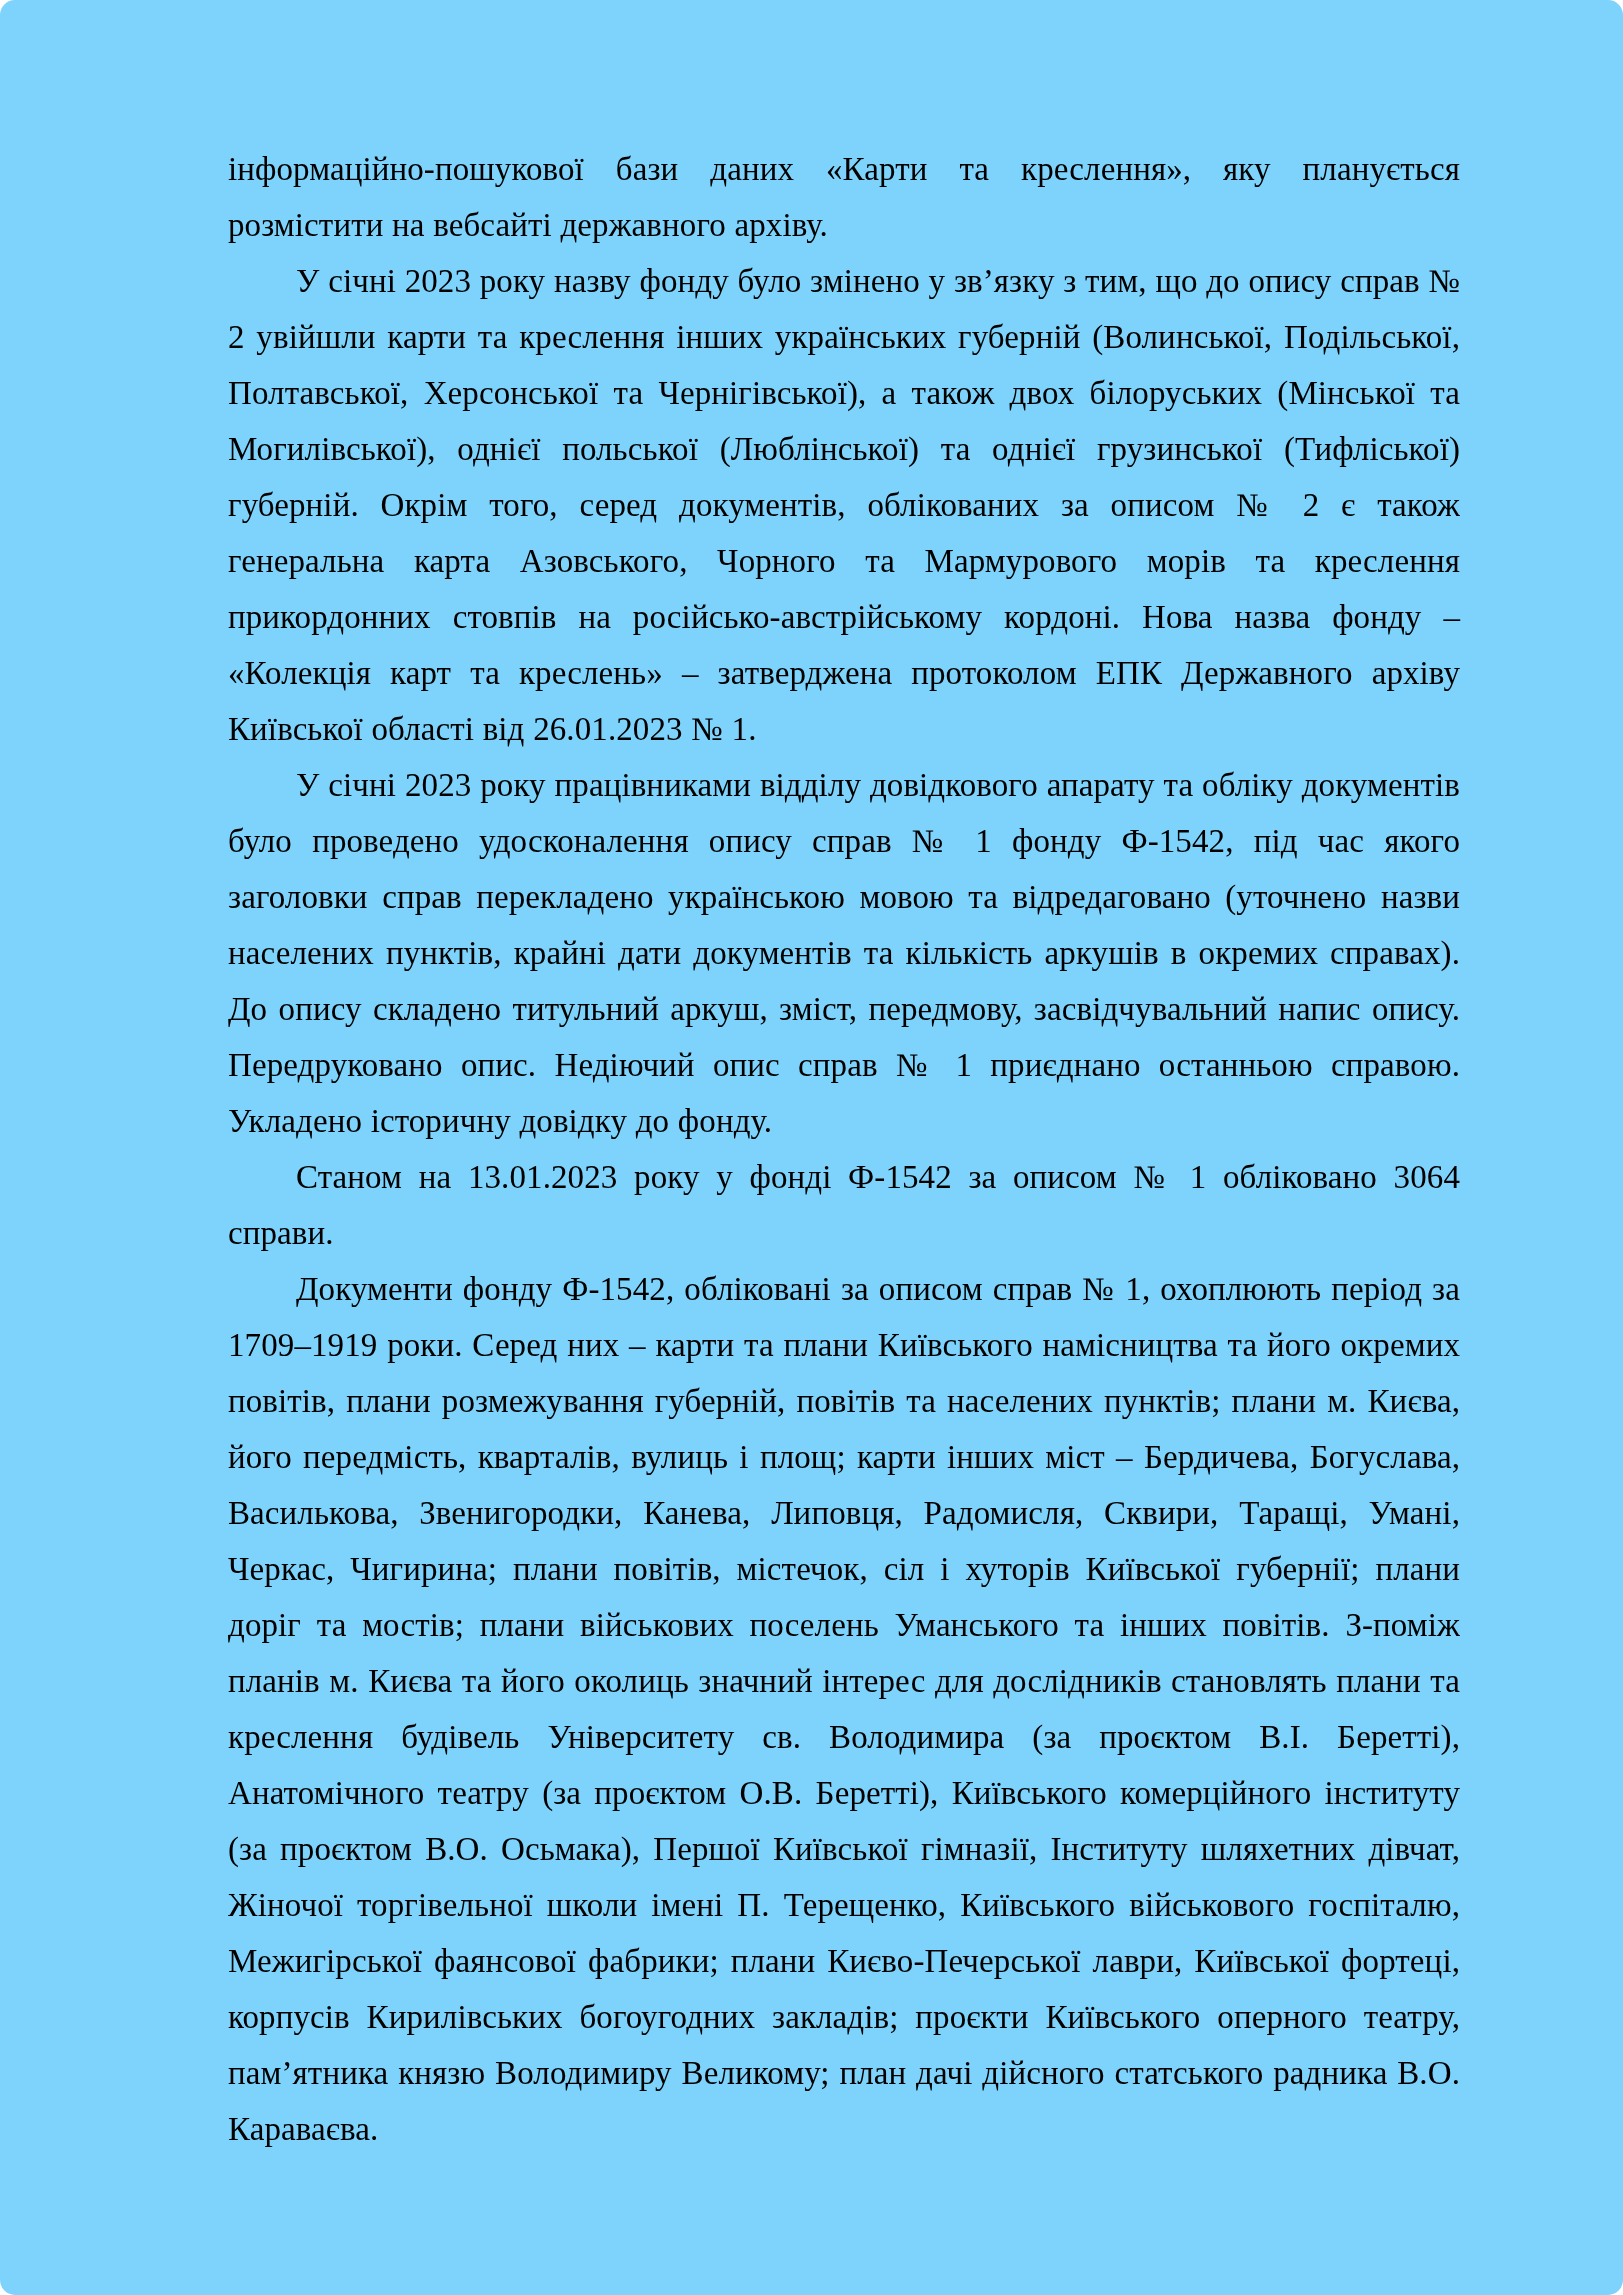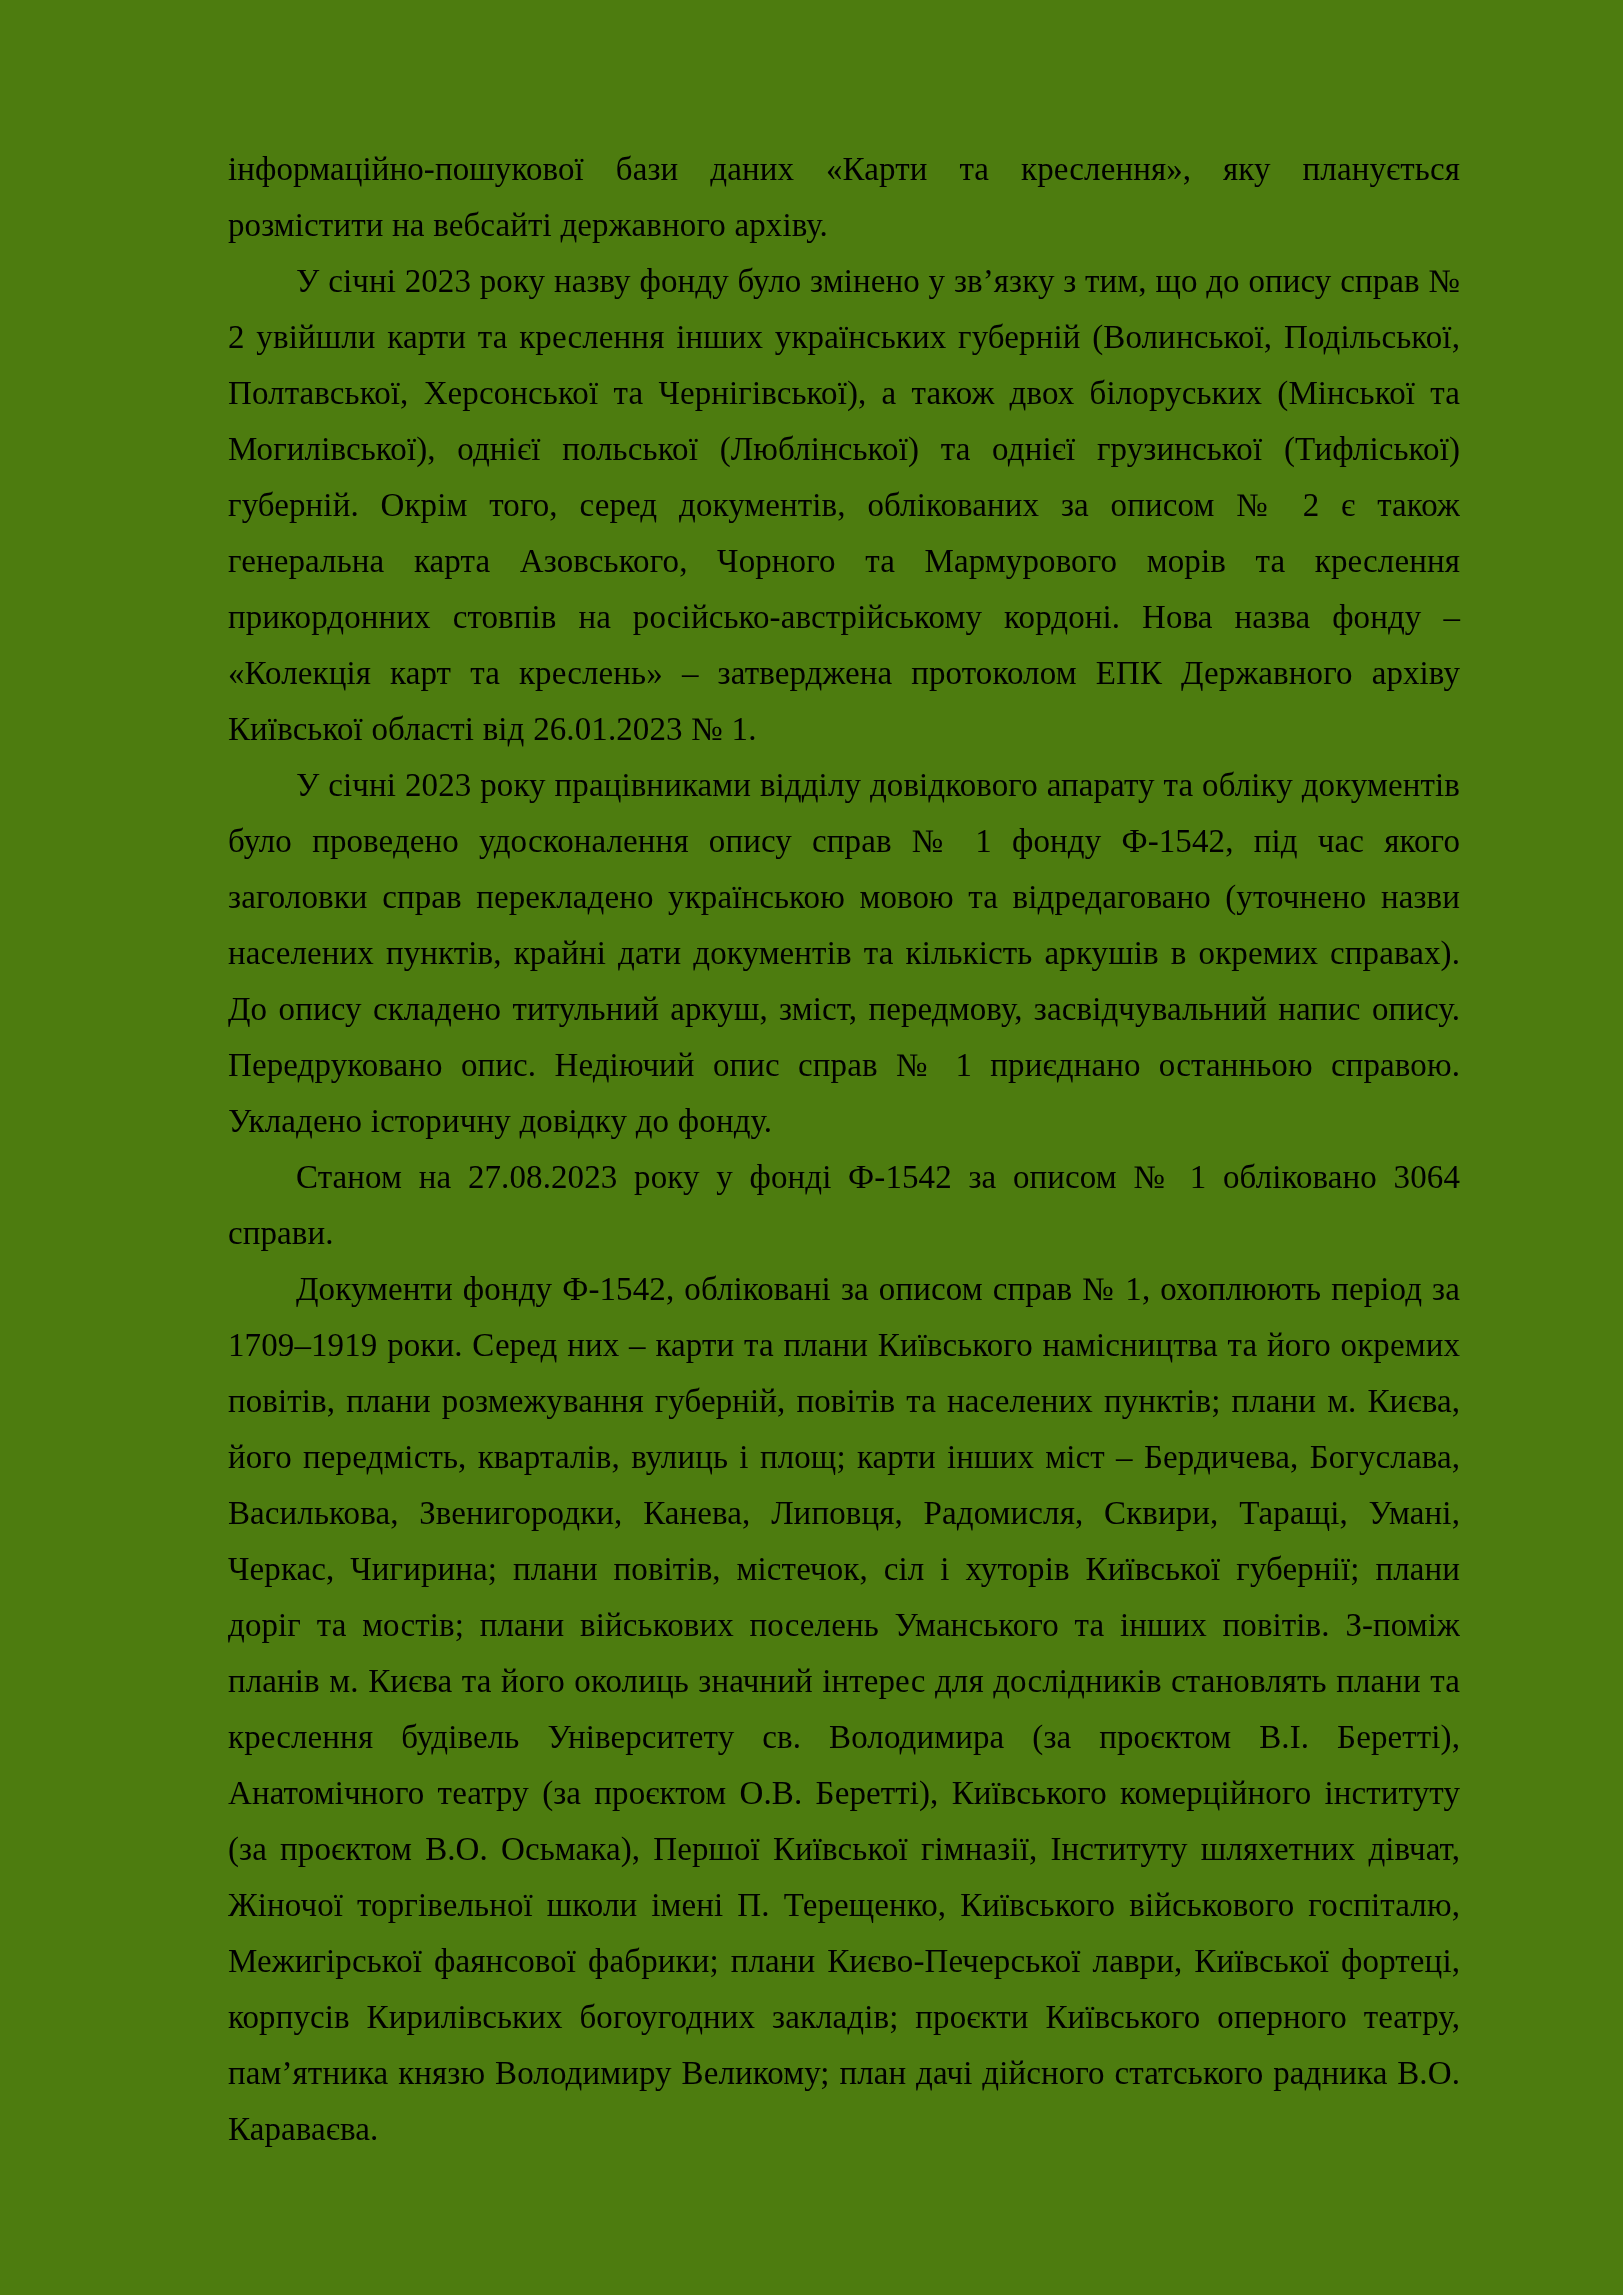--- a/index.html
+++ b/index.html
@@ -9,23 +9,24 @@
     background: #ffffff;
   }
   body {
     font-family: "Liberation Serif", "DejaVu Serif", serif;
     color: #000000;
   }
   .page {
     position: relative;
     width: 1623px;
     height: 2295px;
-    background: #4d7c0f;
+    background: #7dd3fc;
     box-sizing: border-box;
     overflow: hidden;
+    border-radius: 15px;
   }
   .text-column {
     position: absolute;
     left: 228px;
     top: 141px;
     width: 1232px;
   }
   p.para {
     margin: 0;
     padding: 0;
@@ -57,20 +58,20 @@
 
 <div class="page">
   <div class="text-column">
 
     <p class="para nofill">інформаційно-пошукової бази даних «Карти та креслення», яку планується розмістити на вебсайті державного архіву.</p>
 
     <p class="para indented nofill">У січні 2023 року назву фонду було змінено у зв’язку з тим, що до опису справ № 2 увійшли карти та креслення інших українських губерній (Волинської, Подільської, Полтавської, Херсонської та Чернігівської), а також двох білоруських (Мінської та Могилівської), однієї польської (Люблінської) та однієї грузинської (Тифліської) губерній. Окрім того, серед документів, облікованих за описом № 2 є також генеральна карта Азовського, Чорного та Мармурового морів та креслення прикордонних стовпів на російсько-австрійському кордоні. Нова назва фонду – «Колекція карт та креслень» – затверджена протоколом ЕПК Державного архіву Київської області від 26.01.2023 № 1.</p>
 
     <p class="para indented nofill">У січні 2023 року працівниками відділу довідкового апарату та обліку документів було проведено удосконалення опису справ № 1 фонду Ф-1542, під час якого заголовки справ перекладено українською мовою та відредаговано (уточнено назви населених пунктів, крайні дати документів та кількість аркушів в окремих справах). До опису складено титульний аркуш, зміст, передмову, засвідчувальний напис опису. Передруковано опис. Недіючий опис справ № 1 приєднано останньою справою. Укладено історичну довідку до фонду.</p>
 
-    <p class="para indented nofill">Станом на 27.08.2023 року у фонді Ф-1542 за описом № 1 обліковано 3064 справи.</p>
+    <p class="para indented nofill">Станом на 13.01.2023 року у фонді Ф-1542 за описом № 1 обліковано 3064 справи.</p>
 
 
     <p class="para indented nofill">Документи фонду Ф-1542, обліковані за описом справ № 1, охоплюють період за  1709–1919 роки. Серед них – карти та плани Київського намісництва та його окремих повітів, плани розмежування губерній, повітів та населених пунктів; плани м. Києва, його передмість, кварталів, вулиць і площ; карти інших міст – Бердичева, Богуслава, Василькова, Звенигородки, Канева, Липовця, Радомисля, Сквири, Таращі, Умані, Черкас, Чигирина; плани повітів, містечок, сіл і хуторів Київської губернії; плани доріг та мостів; плани військових поселень Уманського та інших повітів. З-поміж планів м. Києва та його околиць значний інтерес для дослідників становлять плани та креслення будівель Університету св. Володимира (за проєктом В.І. Беретті), Анатомічного театру (за проєктом О.В. Беретті), Київського комерційного інституту (за проєктом В.О. Осьмака), Першої Київської гімназії, Інституту шляхетних дівчат, Жіночої торгівельної школи імені П. Терещенко, Київського військового госпіталю, Межигірської фаянсової фабрики; плани Києво-Печерської лаври, Київської фортеці, корпусів Кирилівських богоугодних закладів; проєкти Київського оперного театру, пам’ятника князю Володимиру Великому; план дачі дійсного статського радника В.О. Караваєва.</p>
 
   </div>
 </div>
 
 
 </body></html>

